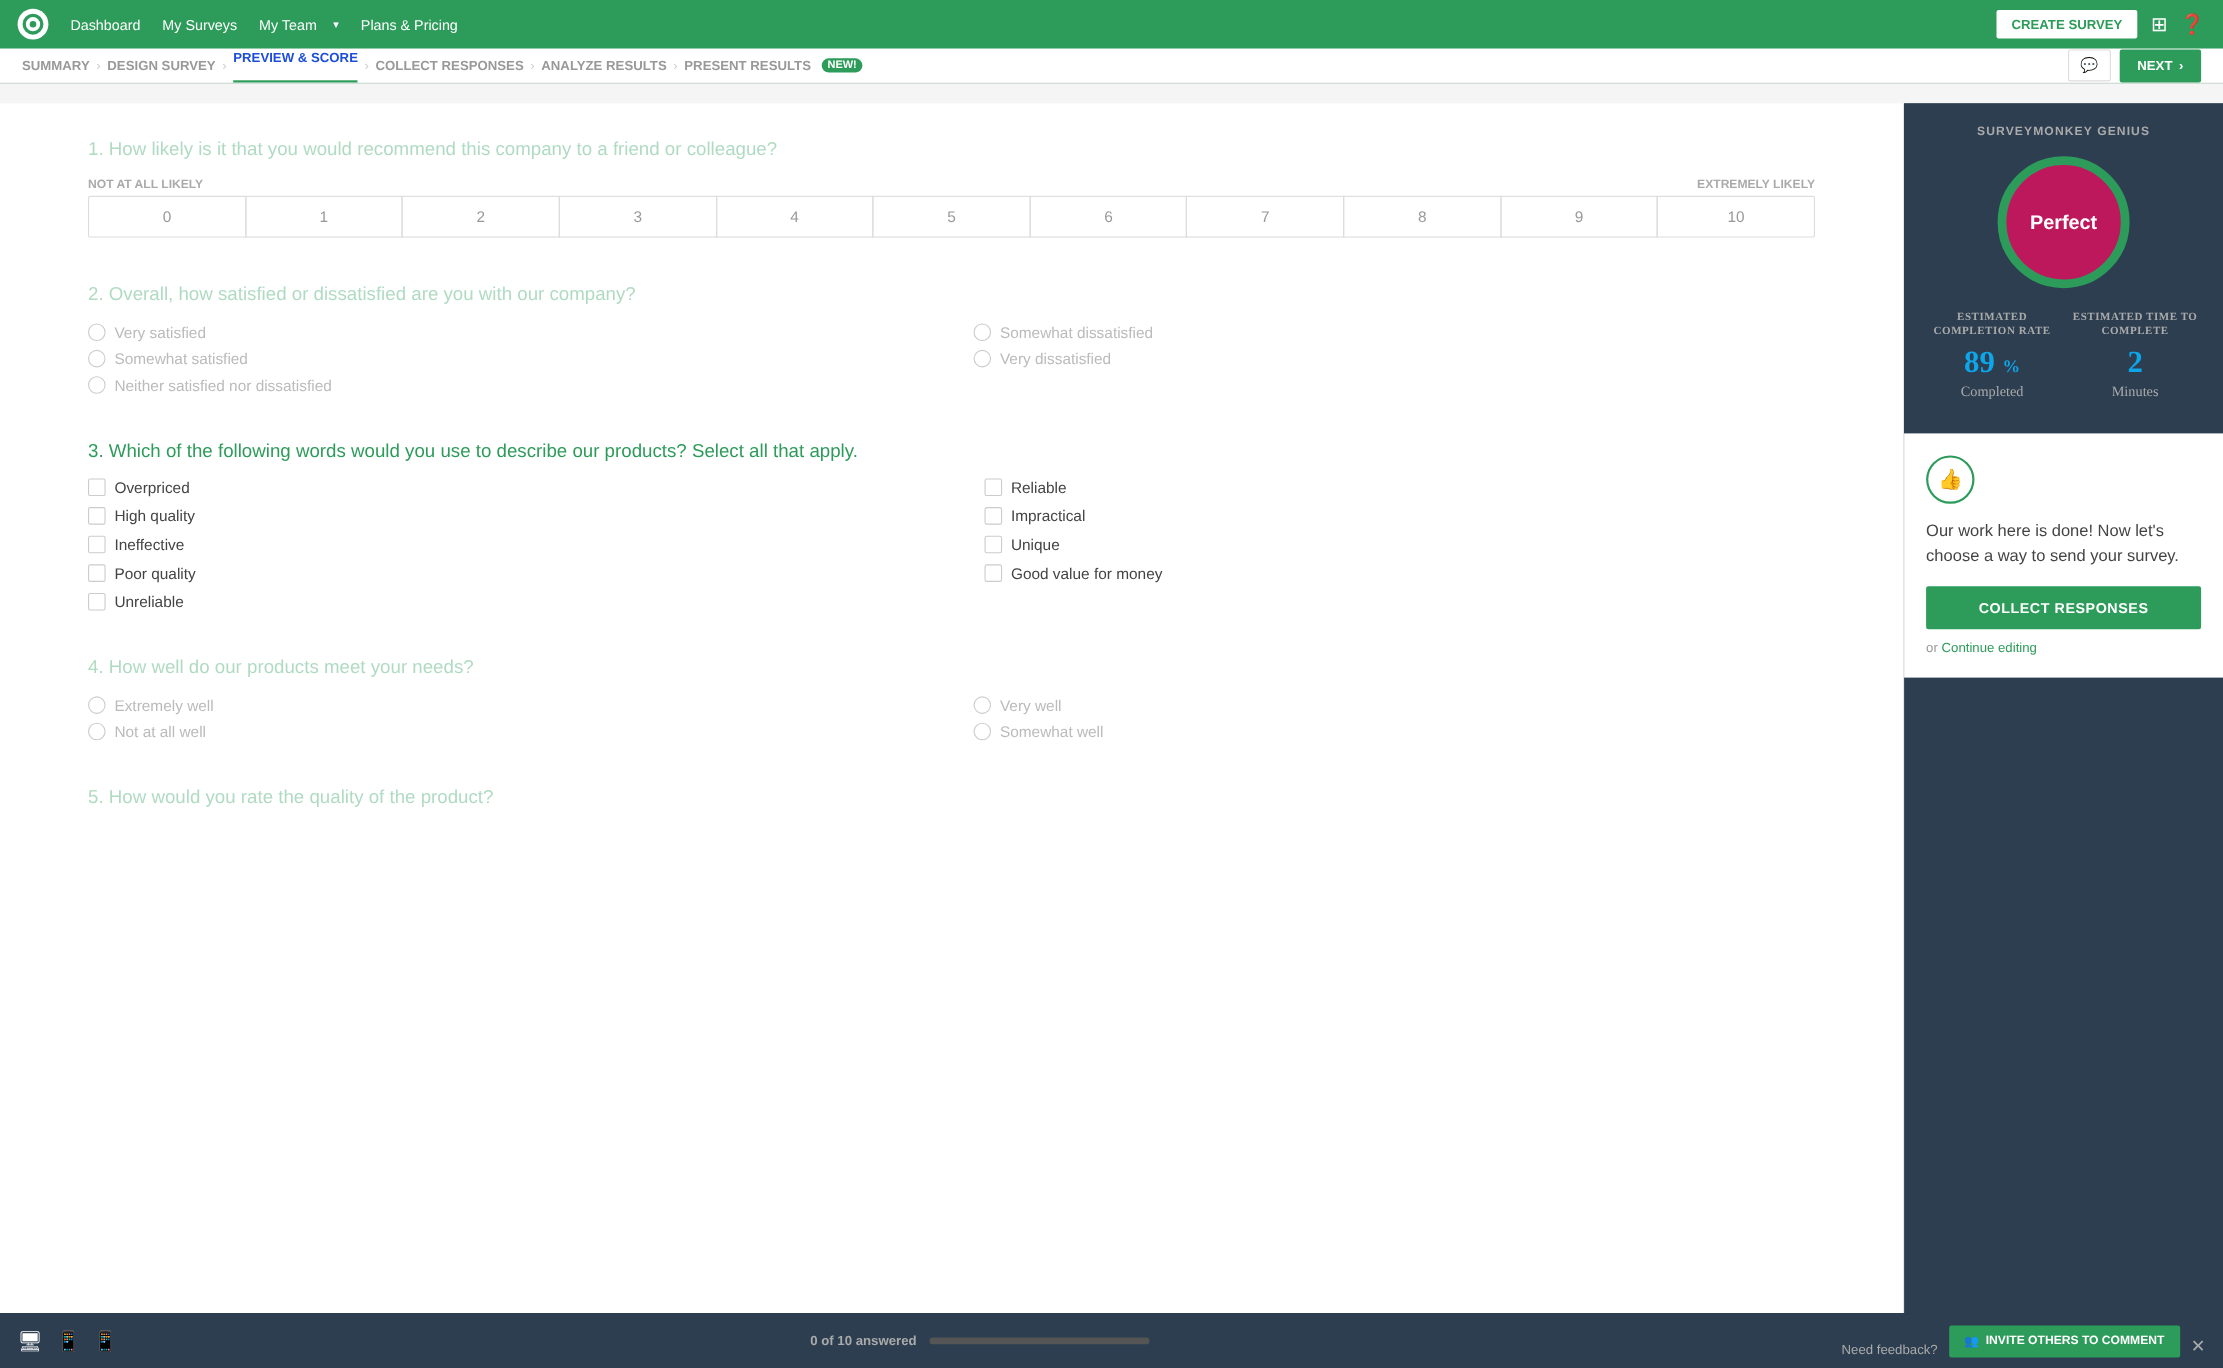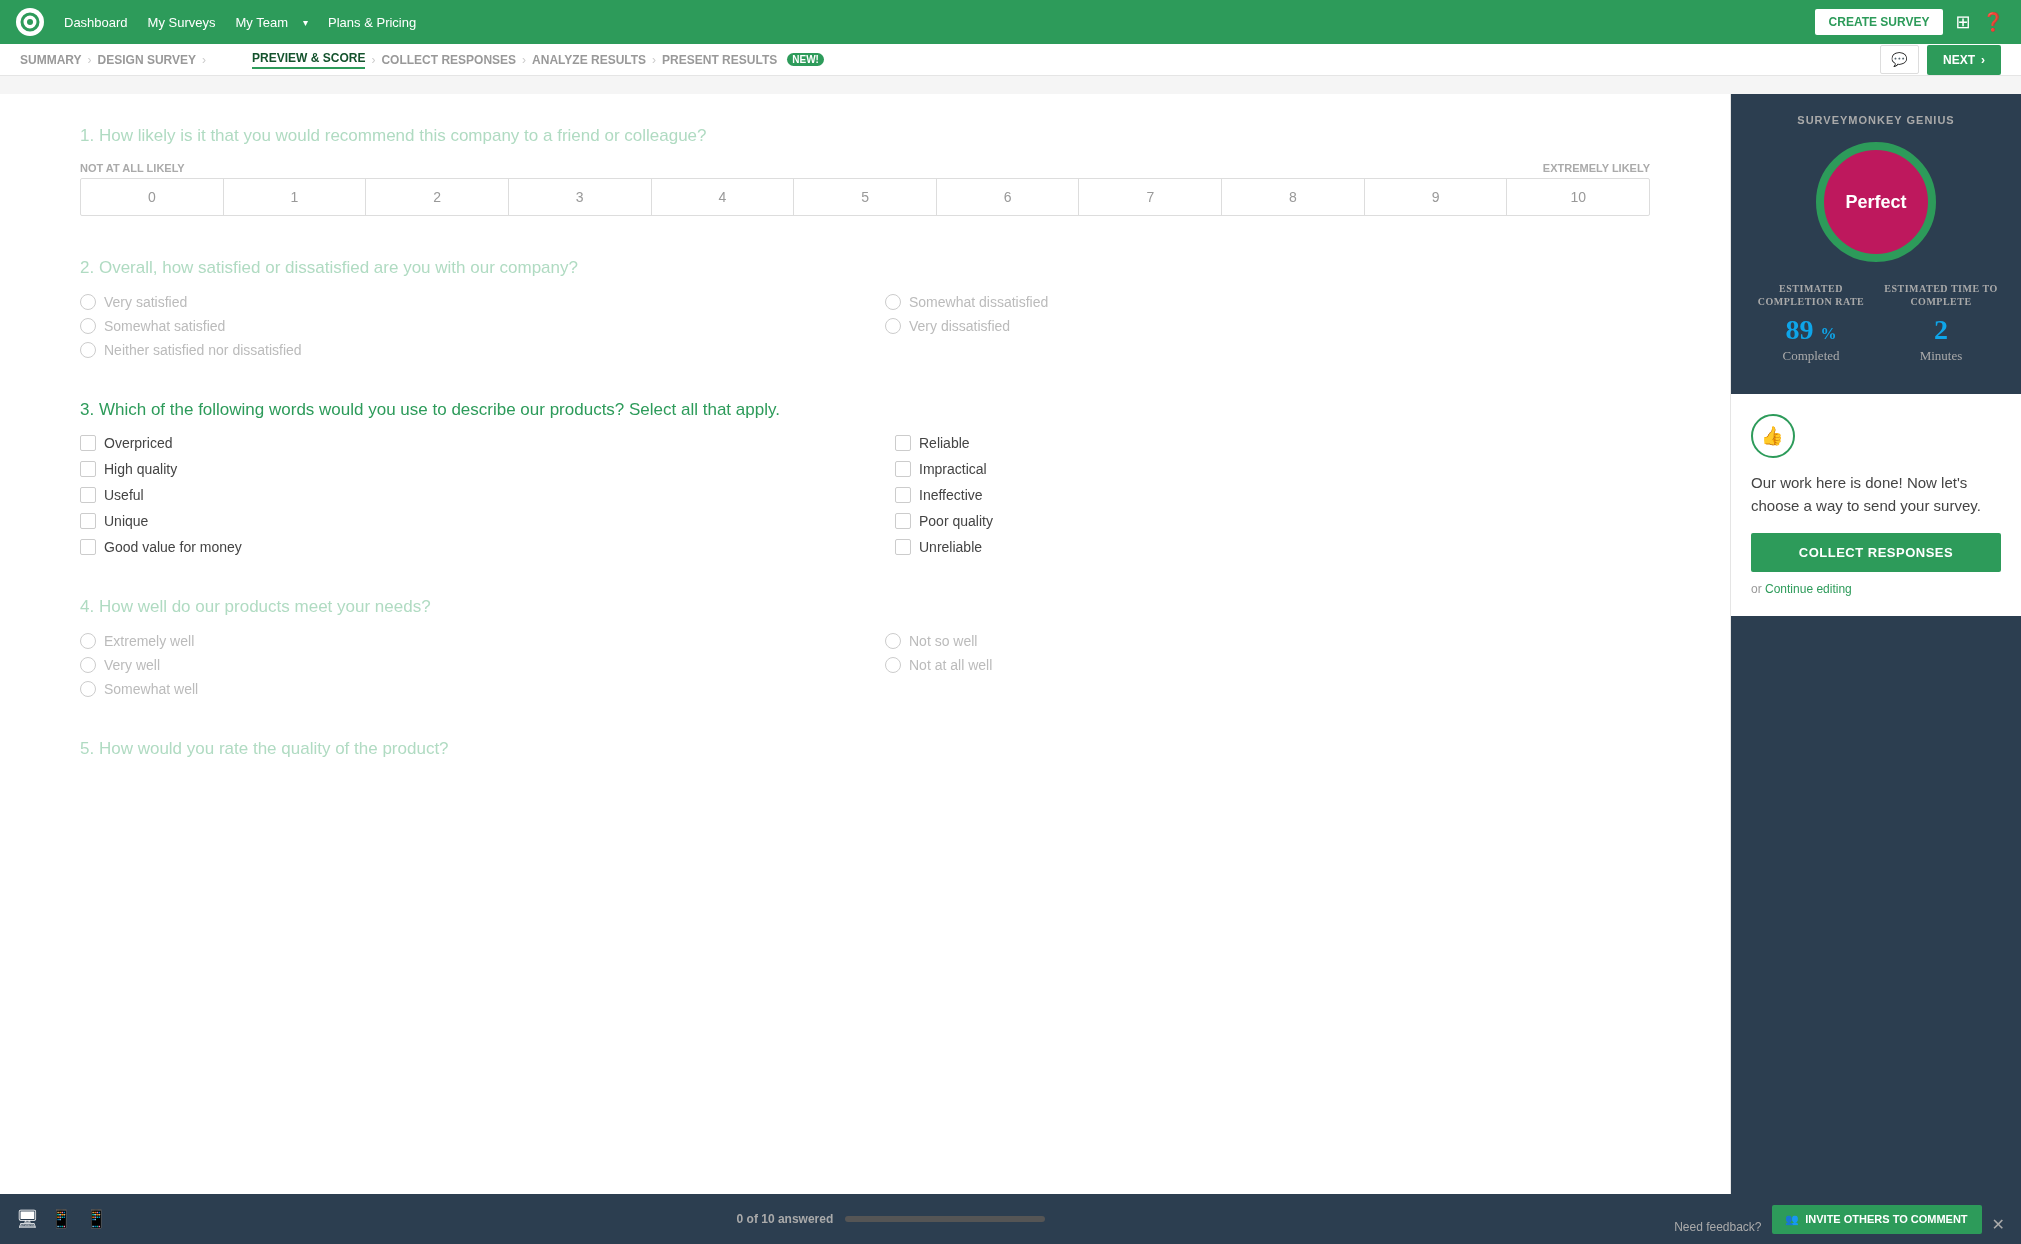--- a/index.html
+++ b/index.html
@@ -33,21 +33,21 @@
       height: 32px;
       display: flex;
       align-items: center;
       padding: 0 20px;
       border-bottom: 1px solid #e5e5e5;
       position: fixed; top: 44px; left: 0; right: 0; z-index: 99;
       justify-content: space-between;
     }
     .step-nav-left { display: flex; align-items: center; gap: 6px; }
     .step-item { color: #999; font-size: 12px; font-weight: 600; cursor: pointer; display: flex; align-items: center; gap: 6px; }
-    .step-item.active { color: #14532d; border-bottom: 2px solid #2d9b5a; padding-bottom: 2px; margin-left: 40px; }
+    .step-item.active { color: #1d4ed8; border-bottom: 2px solid #2d9b5a; padding-bottom: 14px; }
     .step-arrow { color: #ccc; font-size: 12px; }
     .step-badge { background: #2d9b5a; color: #fff; font-size: 10px; font-weight: 700; padding: 1px 5px; border-radius: 8px; margin-left: 4px; }
     .step-nav-right { display: flex; align-items: center; gap: 8px; }
     .comment-btn { border: 1px solid #ddd; background: #fff; padding: 6px 10px; cursor: pointer; border-radius: 2px; }
     .next-btn { background: #2d9b5a; color: #fff; border: none; padding: 8px 16px; font-size: 12px; font-weight: 700; cursor: pointer; border-radius: 2px; display: flex; align-items: center; gap: 6px; }
 
     
     .main-layout {
       display: flex;
       margin-top: 94px;
@@ -298,24 +298,20 @@
         <div class="checkbox-option">
           <div class="checkbox-box"></div>
           <span>High quality</span>
         </div>
         <div class="checkbox-option">
           <div class="checkbox-box"></div>
           <span>Impractical</span>
         </div>
         <div class="checkbox-option">
           <div class="checkbox-box"></div>
-          <span>Useful</span>
-        </div>
-        <div class="checkbox-option">
-          <div class="checkbox-box"></div>
           <span>Ineffective</span>
         </div>
         <div class="checkbox-option">
           <div class="checkbox-box"></div>
           <span>Unique</span>
         </div>
         <div class="checkbox-option">
           <div class="checkbox-box"></div>
           <span>Poor quality</span>
         </div>
@@ -332,24 +328,20 @@
 
     <div class="question-block">
       <div class="question-title dimmed">
         <span>4.</span>
         <span>How well do our products meet your needs?</span>
       </div>
       <div class="radio-grid">
         <div class="radio-option">
           <div class="radio-circle"></div>
           <span>Extremely well</span>
-        </div>
-        <div class="radio-option">
-          <div class="radio-circle"></div>
-          <span>Not so well</span>
         </div>
         <div class="radio-option">
           <div class="radio-circle"></div>
           <span>Very well</span>
         </div>
         <div class="radio-option">
           <div class="radio-circle"></div>
           <span>Not at all well</span>
         </div>
         <div class="radio-option">

